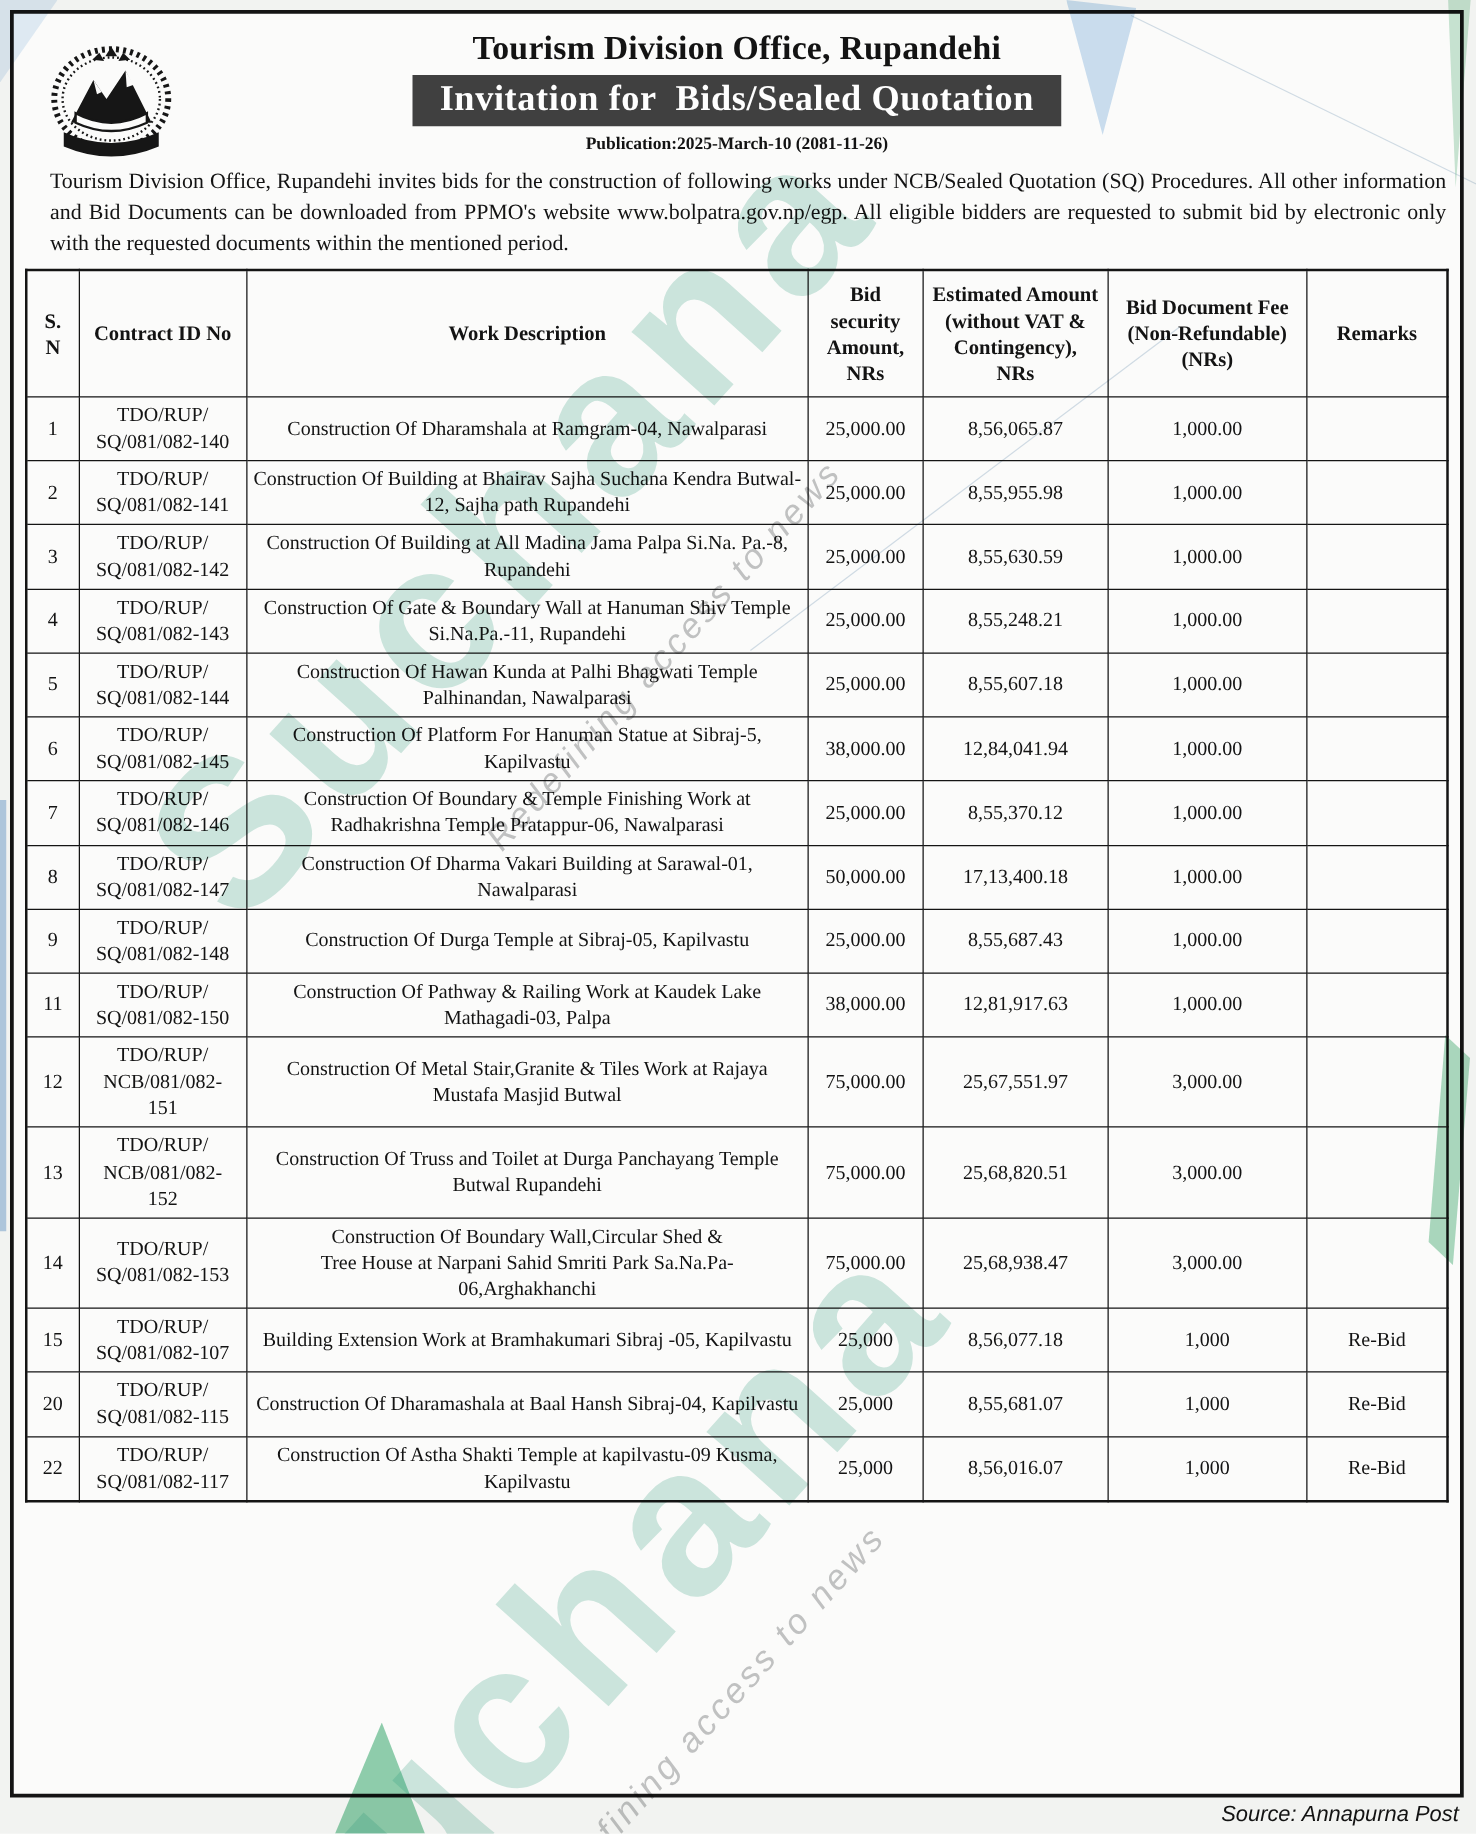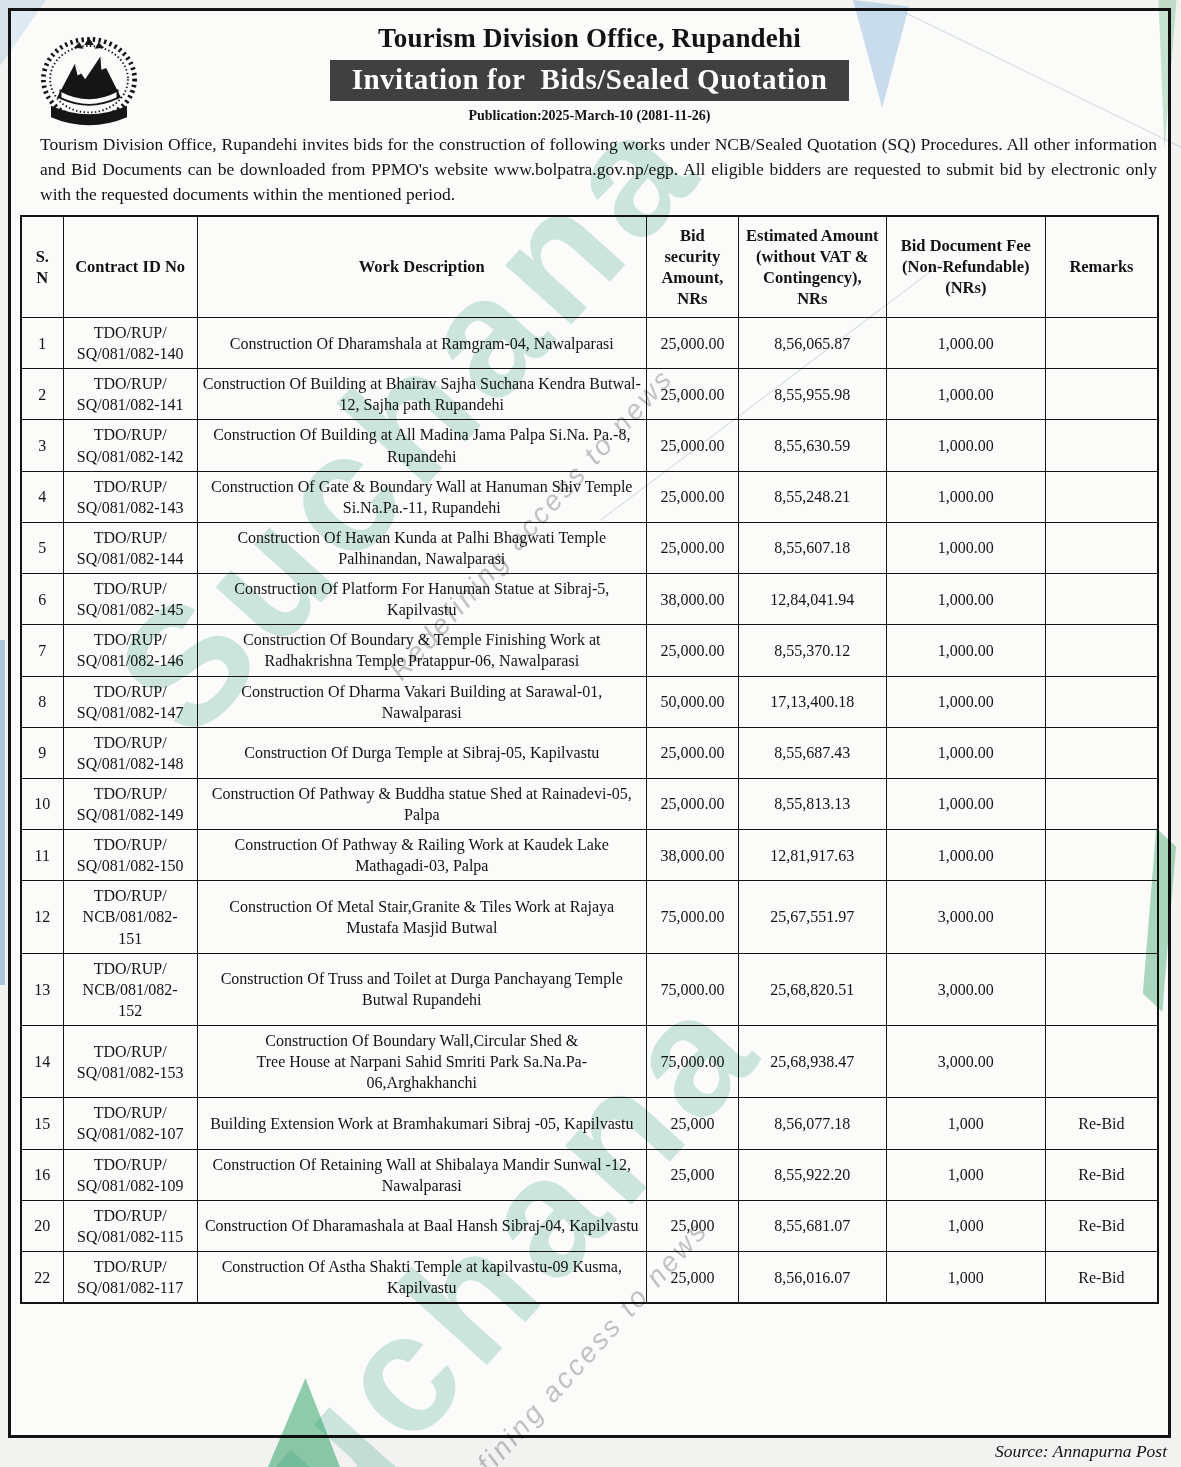--- a/index.html
+++ b/index.html
@@ -47,21 +47,21 @@
     padding:8px 3px;
   }
   table.bids td { font-size:16px; line-height:1.32; }
   td.c-id, td.c-desc { white-space:pre-line; }
   td.c-id { font-size:15.5px; }
   .w-sn{width:3.7%} .w-id{width:11.8%} .w-desc{width:39.5%}
   .w-sec{width:8.1%} .w-est{width:13.0%} .w-fee{width:14.0%} .w-rem{width:9.9%}
   tbody tr { height:46px; }
   .source {
     position:absolute; right:14px; top:1441px; z-index:4;
-    font-style:italic; font-size:17.5px; font-family:Liberation Serif, serif;
+    font-style:italic; font-size:17.5px; font-family:Liberation Sans, sans-serif;
   }
 
   
   .wm-layer { position:absolute; inset:0; z-index:3; pointer-events:none; mix-blend-mode:multiply; }
   .wm-brand {
     position:absolute; font-family:"Liberation Sans", sans-serif;
     font-weight:bold; font-size:168px; letter-spacing:10px;
     color:rgba(36,148,120,0.22); transform-origin:0 50%; transform:rotate(-48deg);
     white-space:nowrap;
   }
@@ -260,30 +260,20 @@
     <td class="c-sn">9</td>
     <td class="c-id">TDO/RUP/
 SQ/081/082-148</td>
     <td class="c-desc">Construction Of Durga Temple at Sibraj-05, Kapilvastu</td>
     <td class="c-num">25,000.00</td>
     <td class="c-num">8,55,687.43</td>
     <td class="c-num">1,000.00</td>
     <td class="c-rem"></td>
   </tr>
 
-  <tr>
-    <td class="c-sn">10</td>
-    <td class="c-id">TDO/RUP/
-SQ/081/082-149</td>
-    <td class="c-desc">Construction Of Pathway &amp; Buddha statue Shed at Rainadevi-05, Palpa</td>
-    <td class="c-num">25,000.00</td>
-    <td class="c-num">8,55,813.13</td>
-    <td class="c-num">1,000.00</td>
-    <td class="c-rem"></td>
-  </tr>
 
   <tr>
     <td class="c-sn">11</td>
     <td class="c-id">TDO/RUP/
 SQ/081/082-150</td>
     <td class="c-desc">Construction Of Pathway &amp; Railing Work at Kaudek Lake Mathagadi-03, Palpa</td>
     <td class="c-num">38,000.00</td>
     <td class="c-num">12,81,917.63</td>
     <td class="c-num">1,000.00</td>
     <td class="c-rem"></td>
@@ -330,30 +320,20 @@
     <td class="c-sn">15</td>
     <td class="c-id">TDO/RUP/
 SQ/081/082-107</td>
     <td class="c-desc">Building Extension Work at Bramhakumari Sibraj -05, Kapilvastu</td>
     <td class="c-num">25,000</td>
     <td class="c-num">8,56,077.18</td>
     <td class="c-num">1,000</td>
     <td class="c-rem">Re-Bid</td>
   </tr>
 
-  <tr>
-    <td class="c-sn">16</td>
-    <td class="c-id">TDO/RUP/
-SQ/081/082-109</td>
-    <td class="c-desc">Construction Of Retaining Wall at Shibalaya Mandir Sunwal -12, Nawalparasi</td>
-    <td class="c-num">25,000</td>
-    <td class="c-num">8,55,922.20</td>
-    <td class="c-num">1,000</td>
-    <td class="c-rem">Re-Bid</td>
-  </tr>
 
 
 
 
   <tr>
     <td class="c-sn">20</td>
     <td class="c-id">TDO/RUP/
 SQ/081/082-115</td>
     <td class="c-desc">Construction Of Dharamashala at Baal Hansh Sibraj-04, Kapilvastu</td>
     <td class="c-num">25,000</td>

